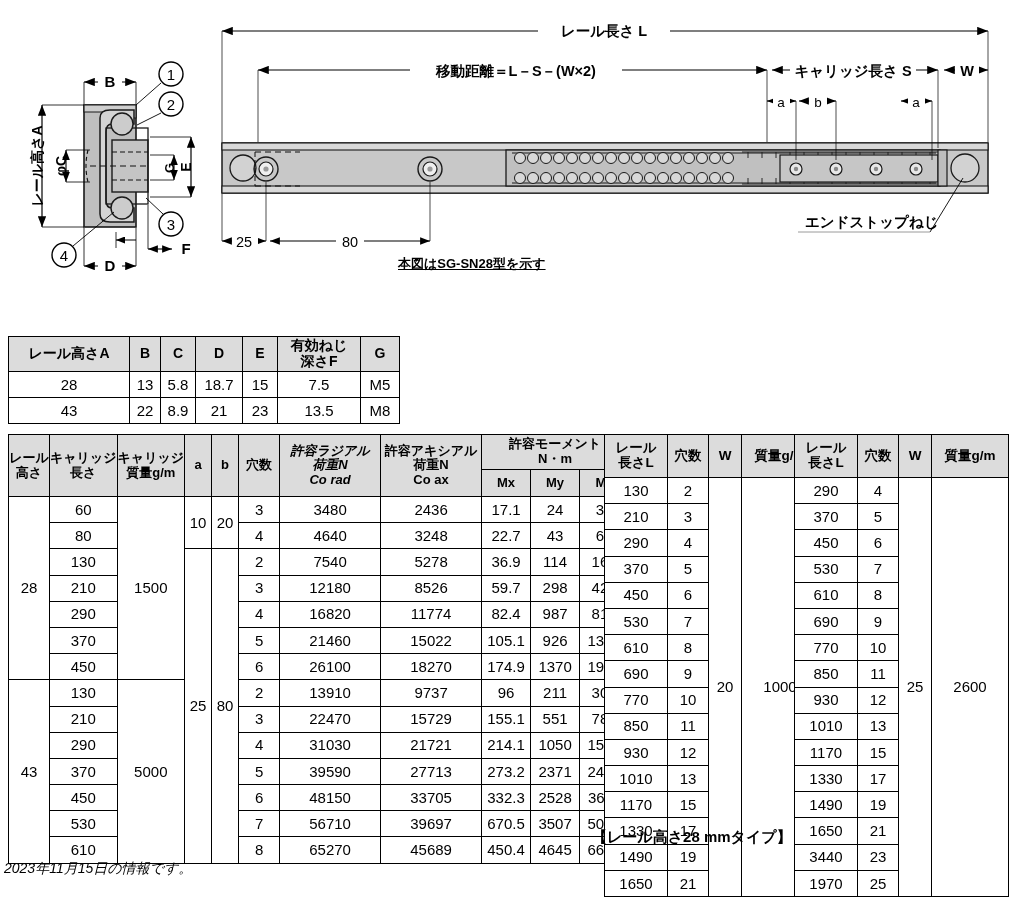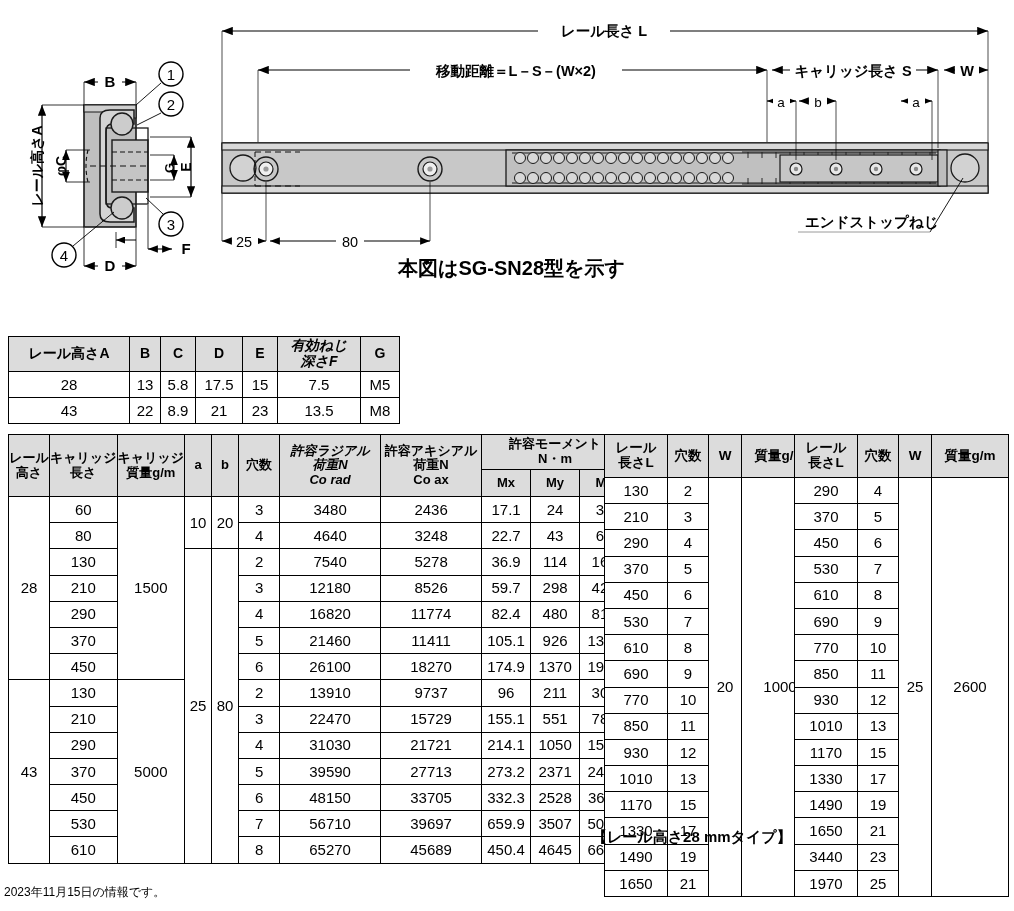--- a/index.html
+++ b/index.html
@@ -46,21 +46,21 @@
 
   
   #dim-table{position:absolute;left:8px;top:336px;}
   #dim-table td,#dim-table th{height:25px;}
   #dim-table th{height:34px;}
   #dim-table .c-a{width:120px;}
   #dim-table .c-b{width:30px;}
   #dim-table .c-c{width:34px;}
   #dim-table .c-d{width:46px;}
   #dim-table .c-e{width:34px;}
-  #dim-table .c-f{width:82px;font-style:italic;}
+  #dim-table .c-f{width:82px;}
   #dim-table .c-g{width:38px;}
 
   
   #main-table{position:absolute;left:8px;top:434px;}
   #main-table th{height:60px;font-size:13px;}
   #main-table td{height:25.2px;font-size:15px;}
   #main-table .w-h{width:40px;}
   #main-table .w-cl{width:52px;}
   #main-table .w-cm{width:53px;}
   #main-table .w-a{width:26px;}
@@ -85,22 +85,23 @@
   .cap{
     position:absolute;
     font-size:15px;
     font-weight:bold;
     white-space:nowrap;
   }
   #cap28{left:592px;top:828px;}
   #cap43{left:794px;top:828px;}
 
   #footer-note{
-    position:absolute;left:4px;top:884px;
-    font-size:12px;
+    position:absolute;left:4px;top:860px;
+    font-size:14px;
+    font-style:italic;
   }
 
   
   .num-r{text-align:right;padding-right:5px;}
 
   
   .hl{display:block;}
 </style>
 </head>
 <body>
@@ -381,21 +382,21 @@
         <rect x="232" y="231" width="26" height="19" fill="#fff"></rect>
         <text x="244" y="247" font-family="Liberation Sans, sans-serif" font-size="14.5" text-anchor="middle">25</text>
 
         <line x1="270" y1="241" x2="430" y2="241" stroke="#000" stroke-width="1.1" marker-start="url(#arrE)" marker-end="url(#arrS)"></line>
         <line x1="430" y1="182" x2="430" y2="241" stroke="#000" stroke-width="0.7"></line>
         <rect x="336" y="231" width="28" height="19" fill="#fff"></rect>
         <text x="350" y="247" font-family="Liberation Sans, sans-serif" font-size="14.5" text-anchor="middle">80</text>
       </g>
     </svg>
 
-    <div class="abs" style="left:398px;top:255px;font-size:20px;font-weight:bold;white-space:nowrap;">本図はSG-SN28型を示す</div>
+    <div class="abs" style="left:398px;top:255px;font-size:13px;font-weight:bold;white-space:nowrap;text-decoration:underline;">本図はSG-SN28型を示す</div>
     <div class="abs" style="left:805px;top:213px;font-size:14.5px;font-weight:bold;white-space:nowrap;">エンドストップねじ</div>
   </div>
 
   <table id="dim-table" class="tbl">
     <thead>
       <tr>
         <th class="c-a">レール高さA</th>
         <th class="c-b">B</th>
         <th class="c-c">C</th>
         <th class="c-d">D</th>
@@ -405,21 +406,21 @@
           <span class="hl">深さF</span>
         </th>
         <th class="c-g">G</th>
       </tr>
     </thead>
     <tbody>
       <tr>
         <td>28</td>
         <td>13</td>
         <td>5.8</td>
-        <td>17.5</td>
+        <td>18.7</td>
         <td>15</td>
         <td>7.5</td>
         <td>M5</td>
       </tr>
       <tr>
         <td>43</td>
         <td>22</td>
         <td>8.9</td>
         <td>21</td>
         <td>23</td>
@@ -511,28 +512,28 @@
         <td>59.7</td>
         <td>298</td>
         <td>426</td>
       </tr>
       <tr>
         <td>290</td>
         <td>4</td>
         <td>16820</td>
         <td>11774</td>
         <td>82.4</td>
-        <td>480</td>
+        <td>987</td>
         <td>813</td>
       </tr>
       <tr>
         <td>370</td>
         <td>5</td>
         <td>21460</td>
-        <td>11411</td>
+        <td>15022</td>
         <td>105.1</td>
         <td>926</td>
         <td>1323</td>
       </tr>
       <tr>
         <td>450</td>
         <td>6</td>
         <td>26100</td>
         <td>18270</td>
         <td>174.9</td>
@@ -585,21 +586,21 @@
         <td>33705</td>
         <td>332.3</td>
         <td>2528</td>
         <td>3611</td>
       </tr>
       <tr>
         <td>530</td>
         <td>7</td>
         <td>56710</td>
         <td>39697</td>
-        <td>659.9</td>
+        <td>670.5</td>
         <td>3507</td>
         <td>5009</td>
       </tr>
       <tr>
         <td>610</td>
         <td>8</td>
         <td>65270</td>
         <td>45689</td>
         <td>450.4</td>
         <td>4645</td>

